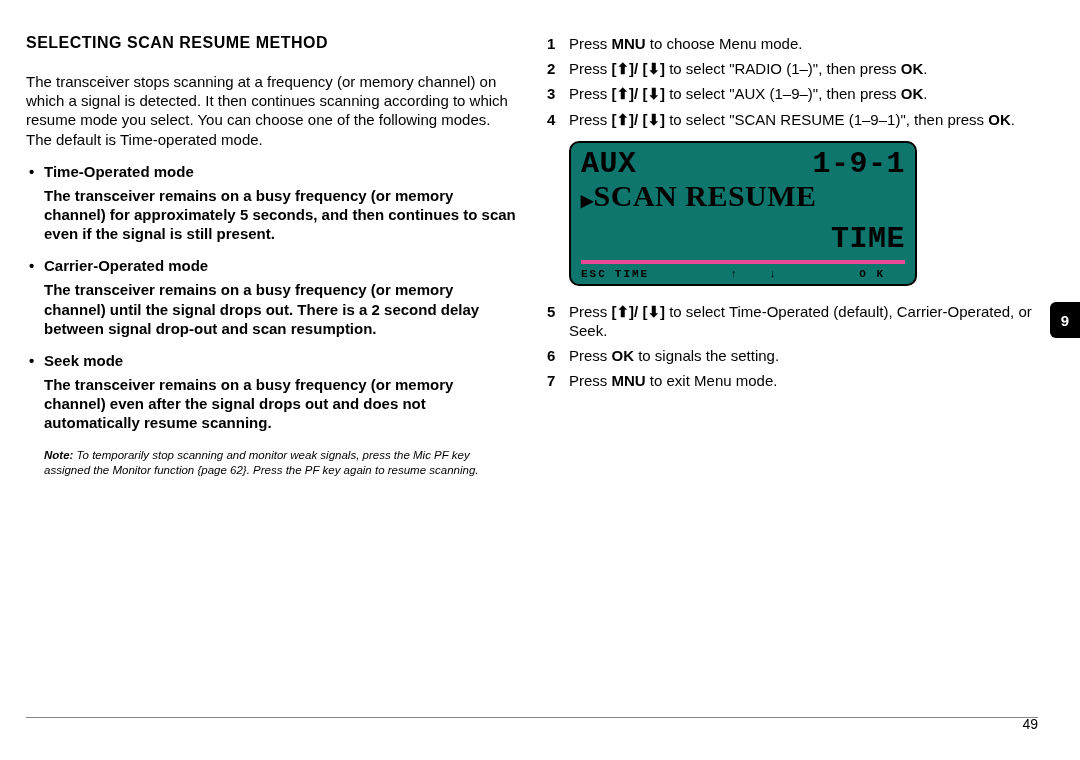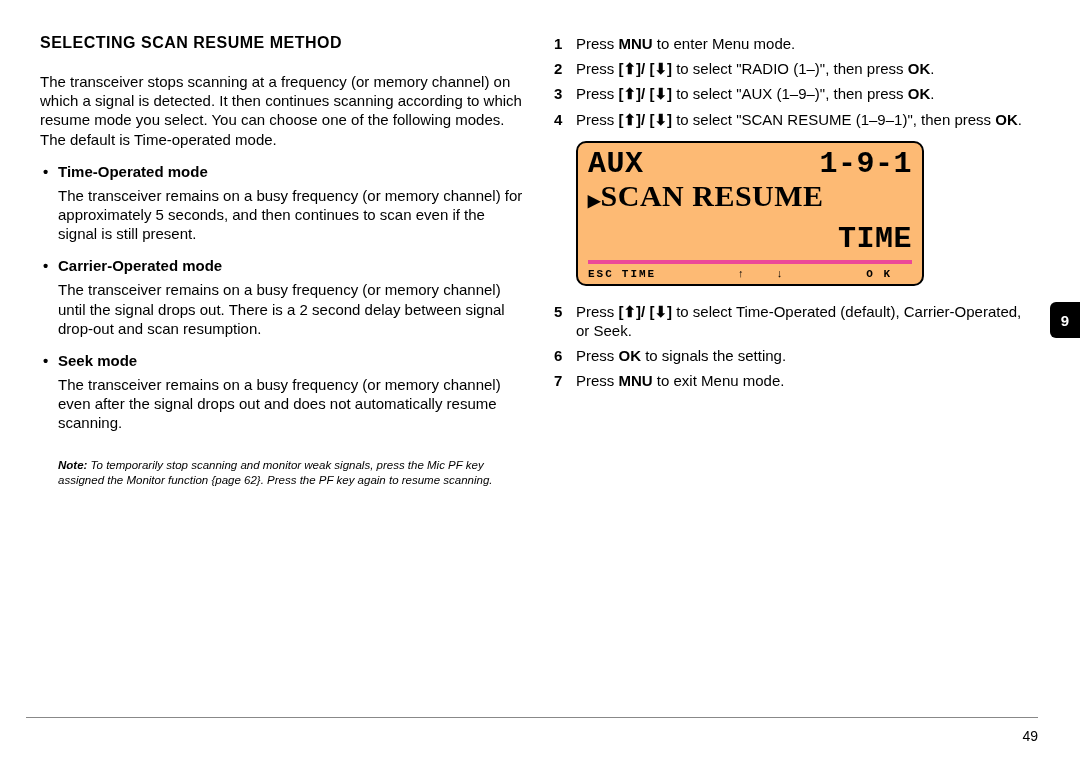--- a/index.html
+++ b/index.html
@@ -7,21 +7,21 @@
     padding: 0;
     width: 1080px;
     height: 760px;
     background: #fff;
     font-family: Arial, Helvetica, sans-serif;
     color: #000;
     position: relative;
   }
   .page {
     box-sizing: border-box;
-    padding: 34px 42px 0 40px;
+    padding: 34px 42px 0 26px;
     display: flex;
     gap: 30px;
     height: 700px;
   }
   .col {
     flex: 1 1 0;
   }
   .heading-main {
     font-weight: bold;
     font-size: 16px;
@@ -50,23 +50,24 @@
     font-size: 15px;
   }
   .mode-title {
     font-weight: bold;
     font-size: 15px;
     margin-bottom: 6px;
   }
   .mode-body {
     font-size: 15px;
     line-height: 1.28;
+    font-weight: bold;
   }
   .note-block {
-    margin-top: 26px;
+    margin-top: 16px;
     padding-left: 18px;
     font-size: 11.5px;
     font-style: italic;
     line-height: 1.25;
   }
   .note-label { font-weight: bold; font-style: italic; }
   .steps {
     counter-reset: step;
   }
   .step {
@@ -87,21 +88,21 @@
 
   
   .lcd-wrap {
     margin: 12px 0 16px 22px;
     width: 348px;
   }
   .lcd {
     border: 2.5px solid #000;
     border-radius: 10px;
     padding: 6px 10px 4px 10px;
-    background: #fdba74;
+    background: #0f766e;
     box-sizing: border-box;
     width: 348px;
   }
   .lcd-row1 {
     display: flex;
     justify-content: space-between;
     font-family: "Courier New", monospace;
     font-weight: bold;
     font-size: 30px;
     letter-spacing: 0.5px;
@@ -149,21 +150,21 @@
     font-weight: bold;
     font-size: 15px;
     display: flex;
     align-items: center;
     justify-content: center;
   }
 
   .page-number {
     position: absolute;
     right: 42px;
-    bottom: 16px;
+    bottom: 28px;
     font-size: 14px;
   }
   .footer-rule {
     position: absolute;
     left: 26px;
     right: 42px;
     bottom: 42px;
     border-top: 1px solid #888;
   }
   .tri::before { content: "▸"; font-size: 24px; vertical-align: -2px; }
@@ -195,21 +196,21 @@
     <div class="note-block">
       <span class="note-label">Note:</span><span>  To temporarily stop scanning and monitor weak signals, press the Mic PF key assigned the Monitor function {page 62}.  Press the PF key again to resume scanning.</span>
     </div>
   </div>
 
   <div class="col">
     <div class="steps">
 
       <div class="step">
         <span class="num">1</span>
-        <span class="step-line"><span>Press </span><span class="bold">MNU</span><span> to enter Menu mode.</span></span>
+        <span class="step-line"><span>Press </span><span class="bold">MNU</span><span> to choose Menu mode.</span></span>
       </div>
 
       <div class="step">
         <span class="num">2</span>
         <span class="step-line"><span>Press </span><span class="bold">[⬆]/ [⬇]</span><span> to select "RADIO (1–)", then press </span><span class="bold">OK</span><span>.</span></span>
       </div>
 
       <div class="step">
         <span class="num">3</span>
         <span class="step-line"><span>Press </span><span class="bold">[⬆]/ [⬇]</span><span> to select "AUX (1–9–)", then press </span><span class="bold">OK</span><span>.</span></span>

